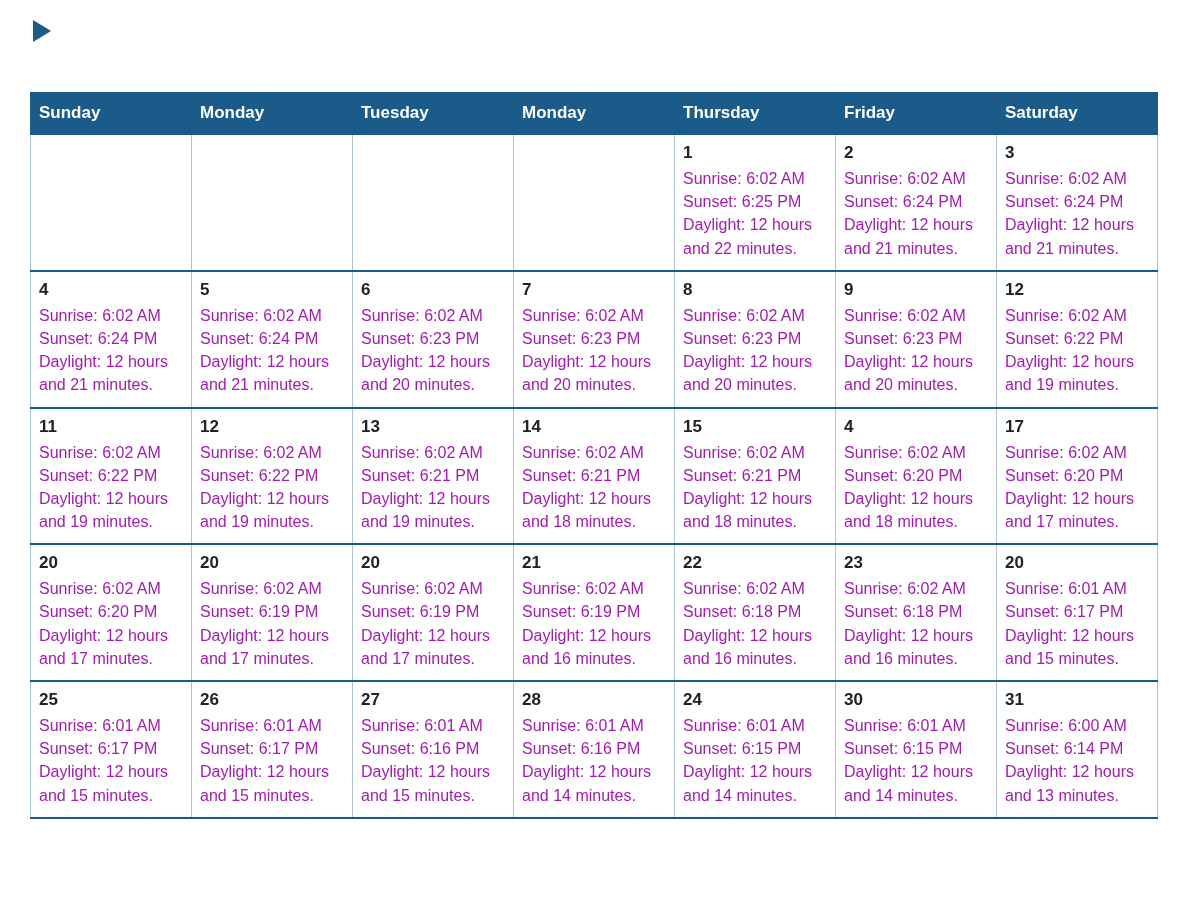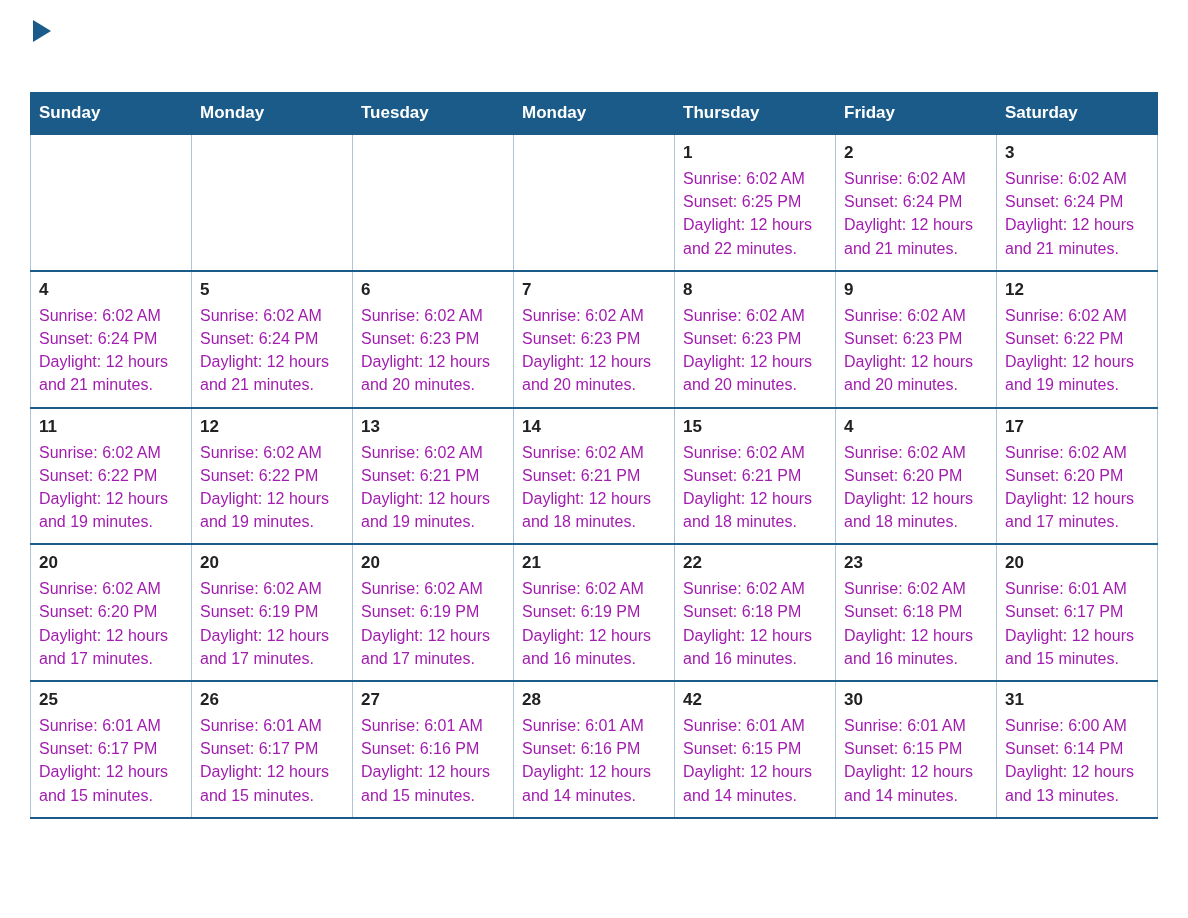--- a/index.html
+++ b/index.html
@@ -259,21 +259,21 @@
         </td>
         <td>
           <span class="day-number">27</span>
           <div class="day-info">Sunrise: 6:01 AM<br>Sunset: 6:16 PM<br>Daylight: 12 hours<br>and 15 minutes.</div>
         </td>
         <td>
           <span class="day-number">28</span>
           <div class="day-info">Sunrise: 6:01 AM<br>Sunset: 6:16 PM<br>Daylight: 12 hours<br>and 14 minutes.</div>
         </td>
         <td>
-          <span class="day-number">42</span>
+          <span class="day-number">24</span>
           <div class="day-info">Sunrise: 6:01 AM<br>Sunset: 6:15 PM<br>Daylight: 12 hours<br>and 14 minutes.</div>
         </td>
         <td>
           <span class="day-number">30</span>
           <div class="day-info">Sunrise: 6:01 AM<br>Sunset: 6:15 PM<br>Daylight: 12 hours<br>and 14 minutes.</div>
         </td>
         <td>
           <span class="day-number">31</span>
           <div class="day-info">Sunrise: 6:00 AM<br>Sunset: 6:14 PM<br>Daylight: 12 hours<br>and 13 minutes.</div>
         </td>

